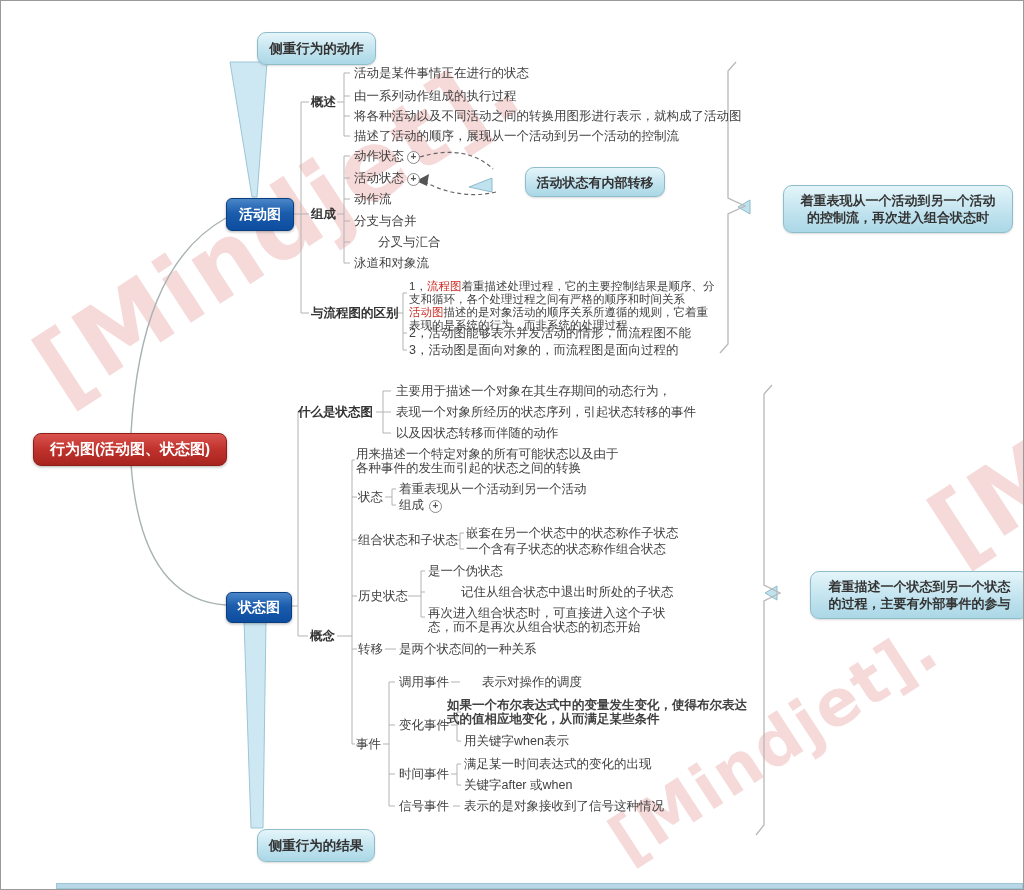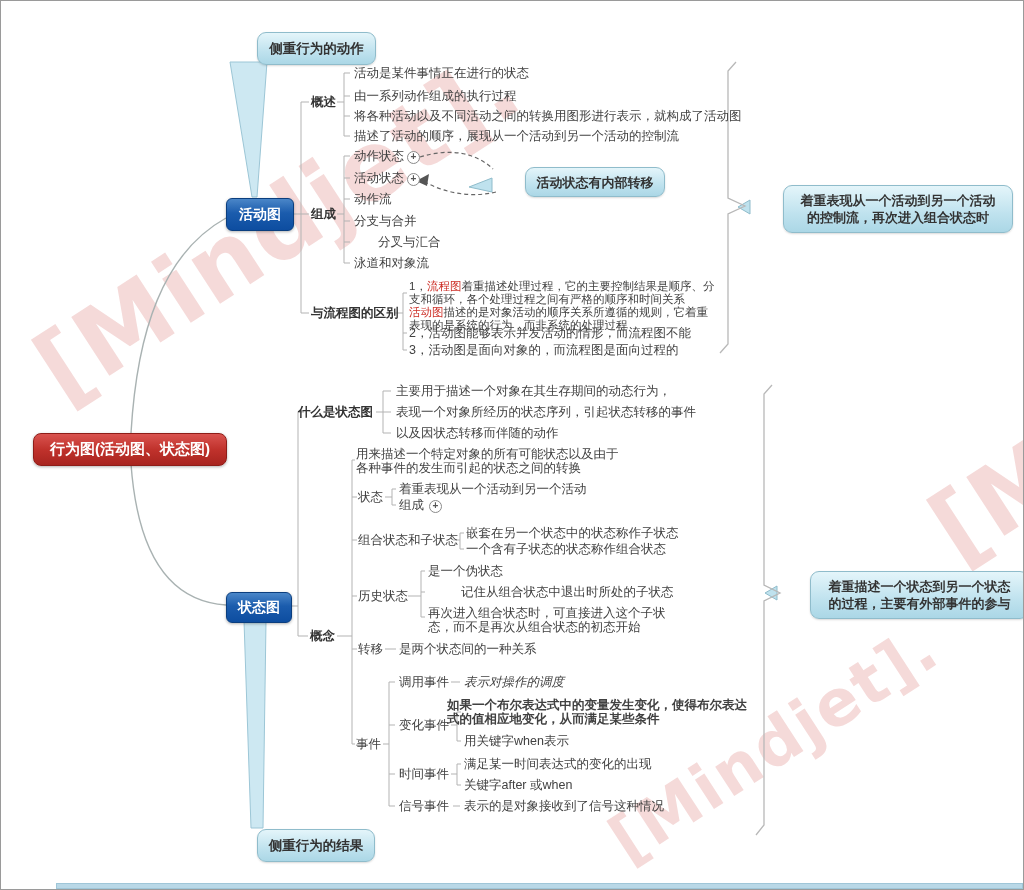--- a/index.html
+++ b/index.html
@@ -151,21 +151,21 @@
   <div class="t" style="left:427px;top:583px;margin-left:33px;">记住从组合状态中退出时所处的子状态</div>
   <div class="t t2" style="left:427px;top:605px;">再次进入组合状态时，可直接进入这个子状
 态，而不是再次从组合状态的初态开始</div>
 
   <div class="t" style="left:357px;top:640px;">转移</div>
   <div class="t" style="left:398px;top:640px;">是两个状态间的一种关系</div>
 
   <div class="t" style="left:355px;top:735px;">事件</div>
 
   <div class="t" style="left:398px;top:673px;">调用事件</div>
-  <div class="t" style="left:463px;top:673px;font-style:italic;">表示对操作的调度</div>
+  <div class="t" style="left:481px;top:673px;">表示对操作的调度</div>
 
   <div class="t" style="left:398px;top:716px;">变化事件</div>
   <div class="t t2" style="left:446px;top:697px;font-weight:bold;">如果一个布尔表达式中的变量发生变化，使得布尔表达
 式的值相应地变化，从而满足某些条件</div>
   <div class="t" style="left:463px;top:732px;">用关键字when表示</div>
 
   <div class="t" style="left:398px;top:765px;">时间事件</div>
   <div class="t" style="left:463px;top:755px;">满足某一时间表达式的变化的出现</div>
   <div class="t" style="left:463px;top:776px;">关键字after 或when</div>
 

